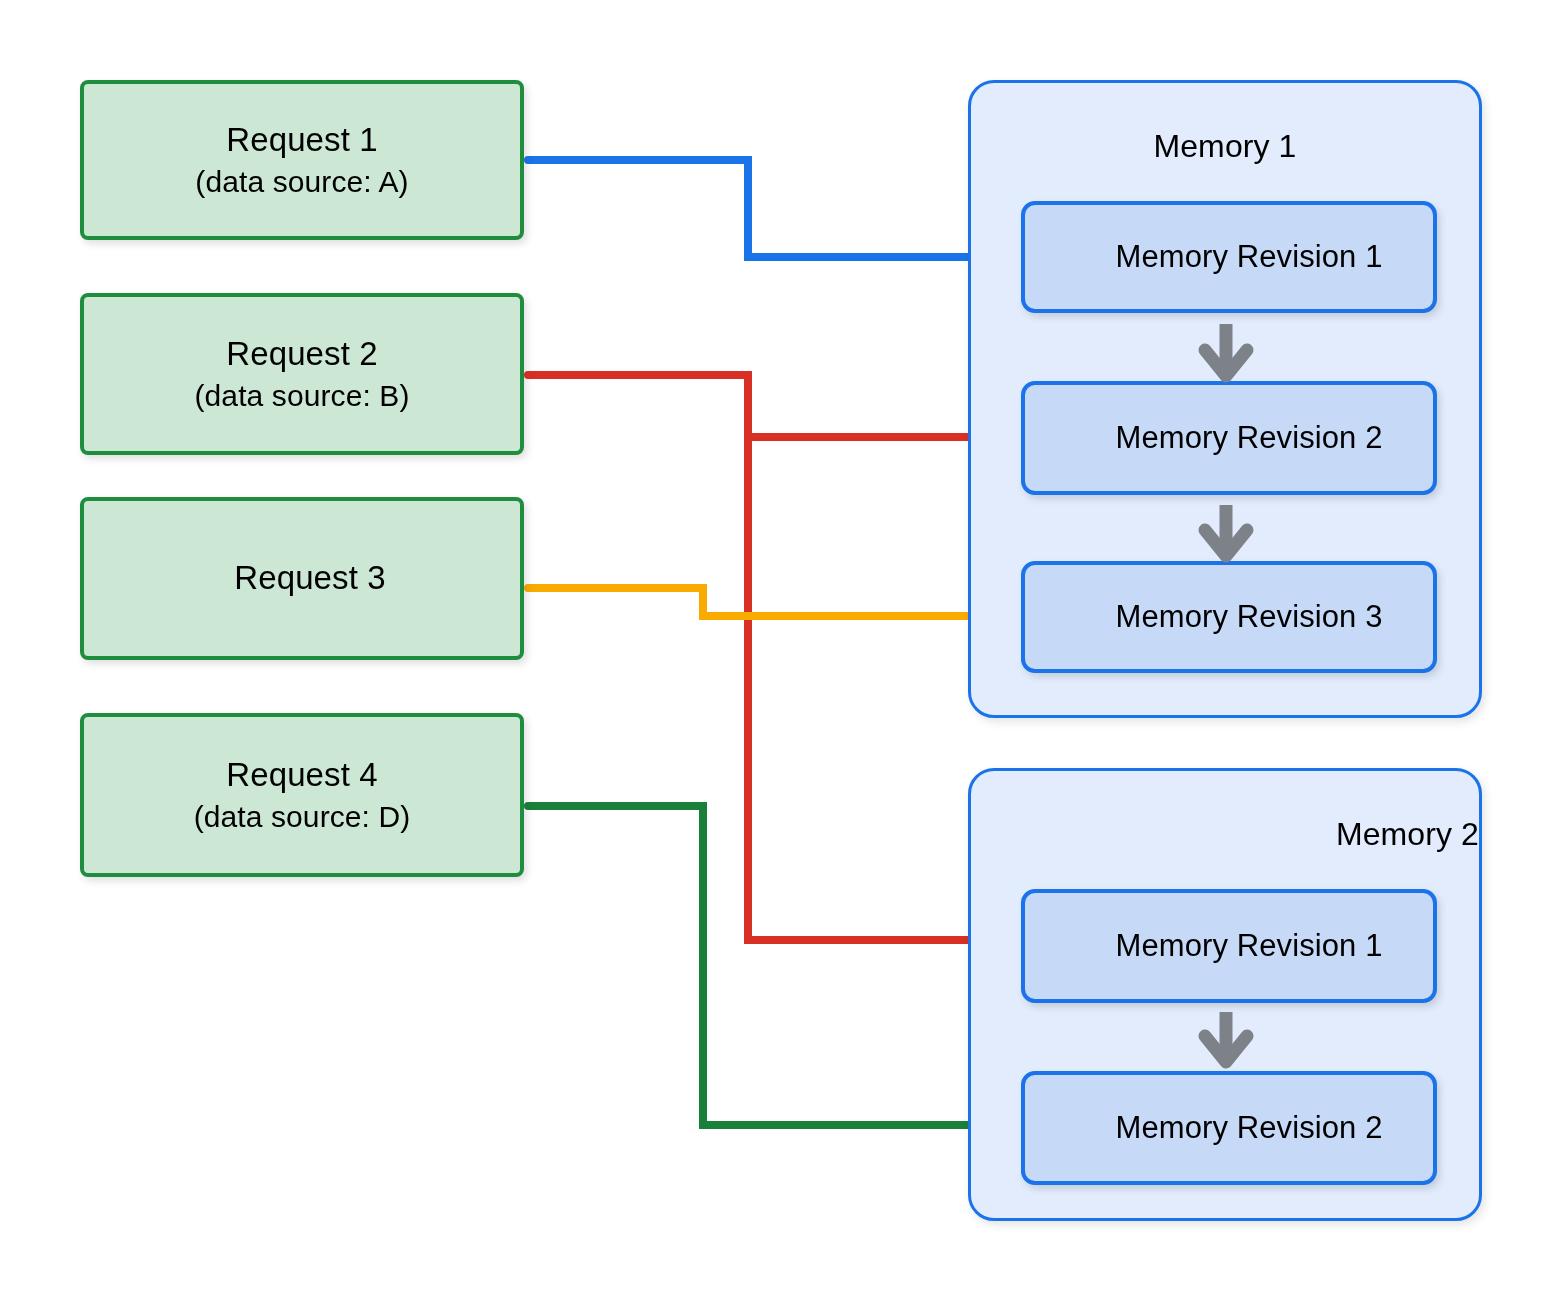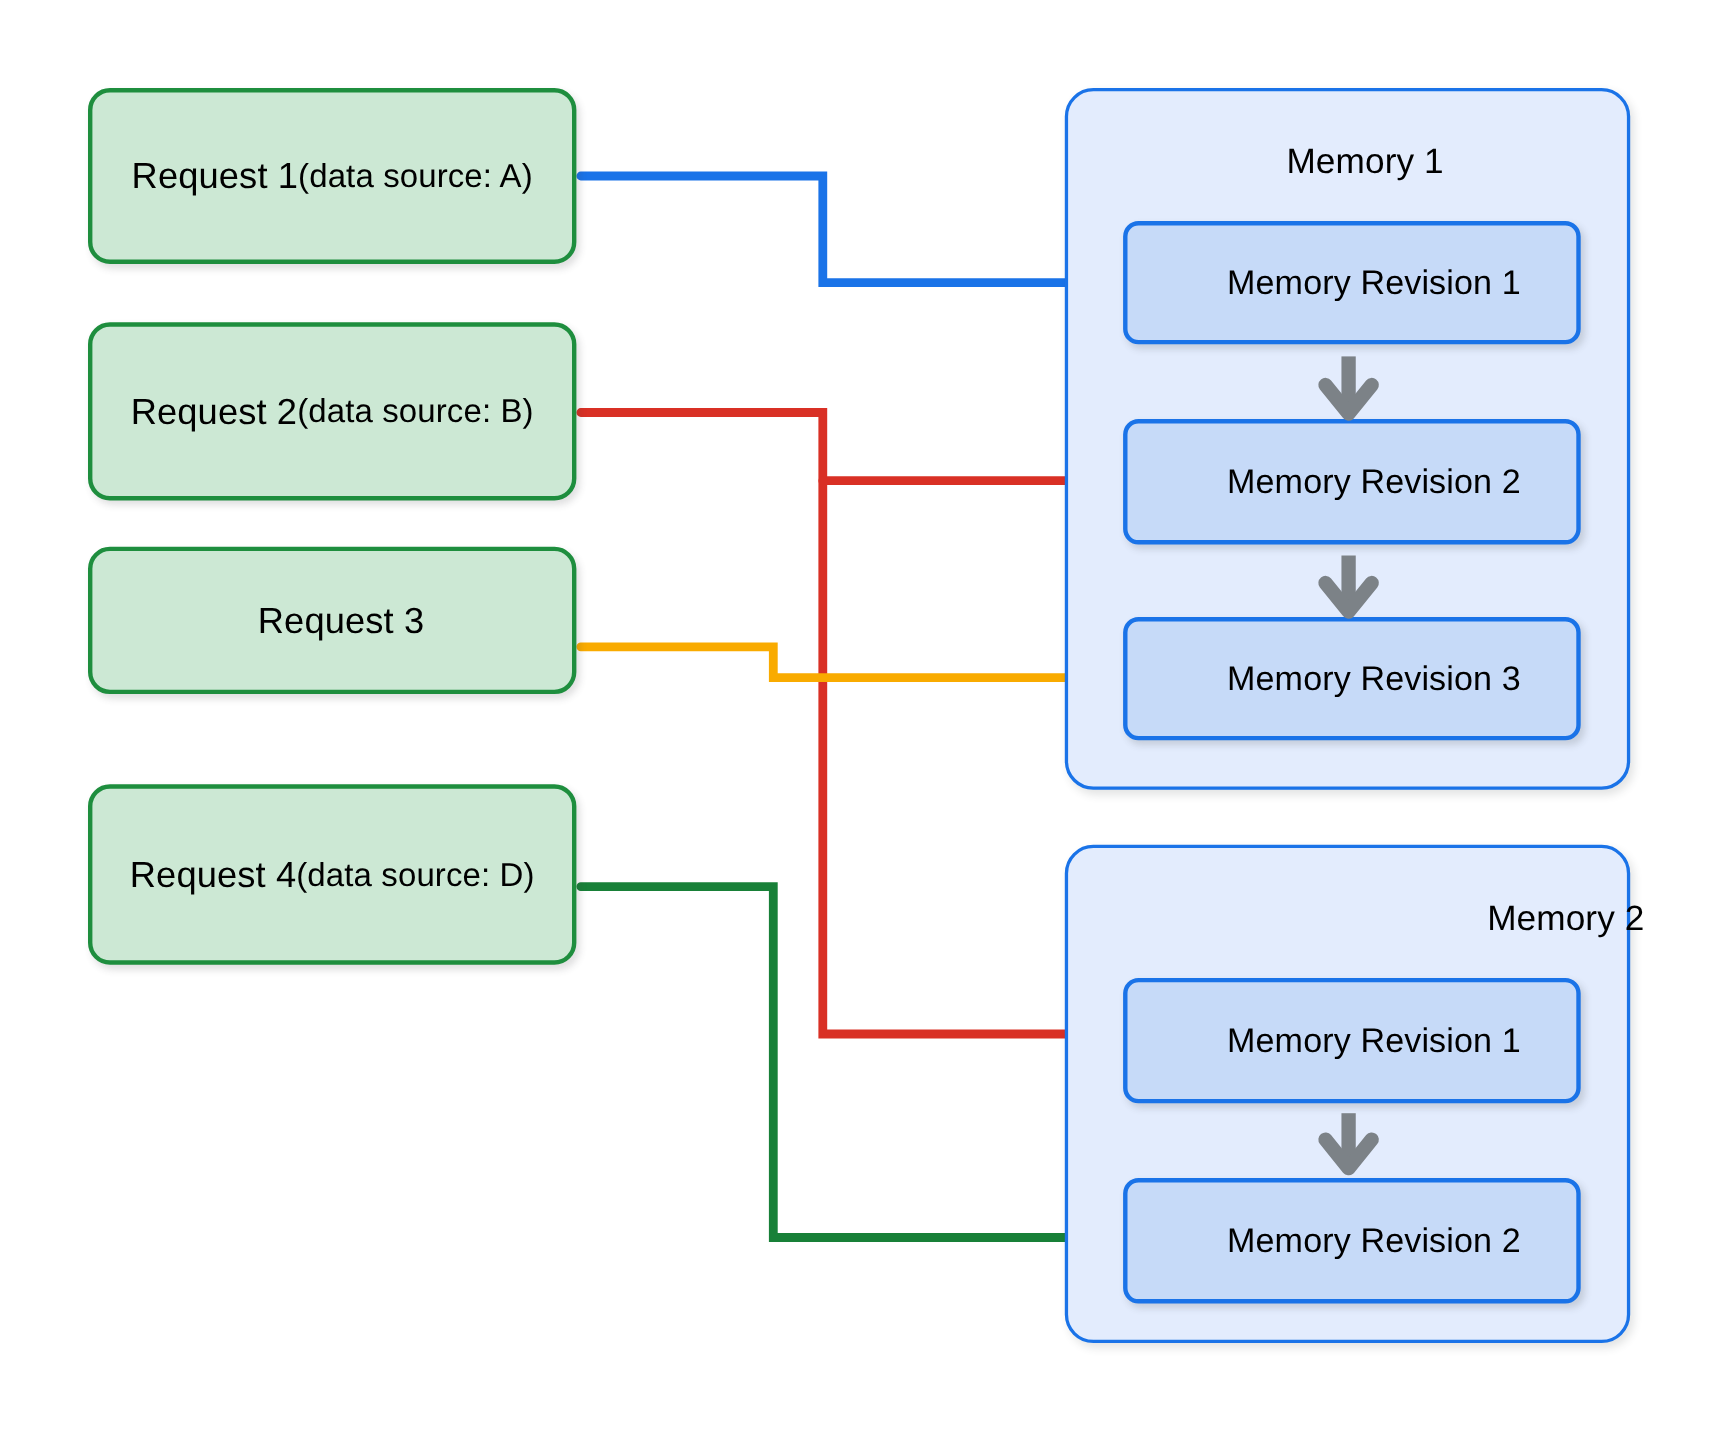--- a/index.html
+++ b/index.html
@@ -18,24 +18,24 @@
     background: #ffffff;
     overflow: hidden;
   }
   
   .request-box {
     position: absolute;
     left: 80px;
     width: 444px;
     background: #cce8d4;
     border: 4px solid #1e8e3e;
-    border-radius: 20px;
+    border-radius: 8px;
     box-sizing: border-box;
     display: flex;
-    flex-direction: row;
+    flex-direction: column;
     align-items: center;
     justify-content: center;
     box-shadow: 3px 4px 7px rgba(60,64,67,0.16);
   }
   .request-title {
     font-size: 33px;
     color: #000000;
     line-height: 1.28;
     text-align: center;
     letter-spacing: 0.1px;
@@ -52,21 +52,21 @@
     left: 968px;
     width: 514px;
     background: #e3ecfd;
     border: 3px solid #1a73e8;
     border-radius: 26px;
     box-sizing: border-box;
     box-shadow: 3px 4px 8px rgba(60,64,67,0.14);
   }
   .memory-title {
     position: absolute;
-    left: 16px;
+    left: 0;
     width: 100%;
     text-align: center;
     font-size: 32px;
     color: #000000;
     letter-spacing: 0.1px;
   }
   .revision-box {
     position: absolute;
     left: 50px;
     width: 416px;
@@ -142,21 +142,21 @@
   <div class="request-box" style="top:80px; height:160px;">
     <div class="request-title">Request 1</div>
     <div class="request-sub">(data source: A)</div>
   </div>
 
   <div class="request-box" style="top:293px; height:162px;">
     <div class="request-title">Request 2</div>
     <div class="request-sub">(data source: B)</div>
   </div>
 
-  <div class="request-box" style="top:497px; height:134px;padding-left:16px;">
+  <div class="request-box" style="top:497px; height:163px;padding-left:16px;">
     <div class="request-title">Request 3</div>
   </div>
 
   <div class="request-box" style="top:713px; height:164px;">
     <div class="request-title">Request 4</div>
     <div class="request-sub">(data source: D)</div>
   </div>
 
   <div class="memory-box" style="top:80px; height:638px;">
     <div class="memory-title" style="top:45px;">Memory 1</div>

